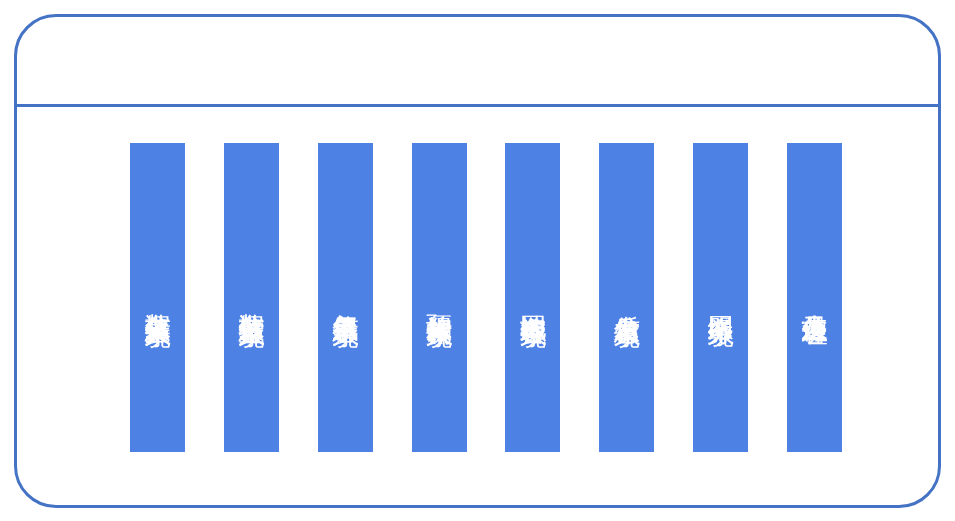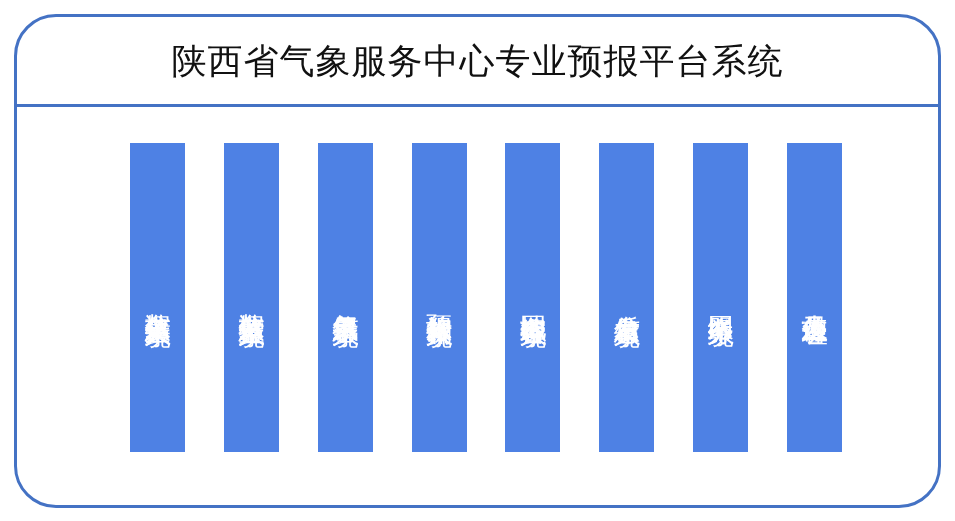--- a/index.html
+++ b/index.html
@@ -103,23 +103,20 @@
     font-weight: 400;
   }
 </style>
 </head>
 <body>
 
 <div id="stage">
 
   <div class="outer-frame"></div>
 
-  <div class="title-band">
-    <div class="title-text">陕西省气象服务中心专业预报平台系统</div>
-  </div>
 
   <div class="title-divider"></div>
 
   <div class="modules-row">
 
     <div class="module-box">
       <span class="module-label">数据信息采集子系统</span>
     </div>
 
     <div class="module-box">

